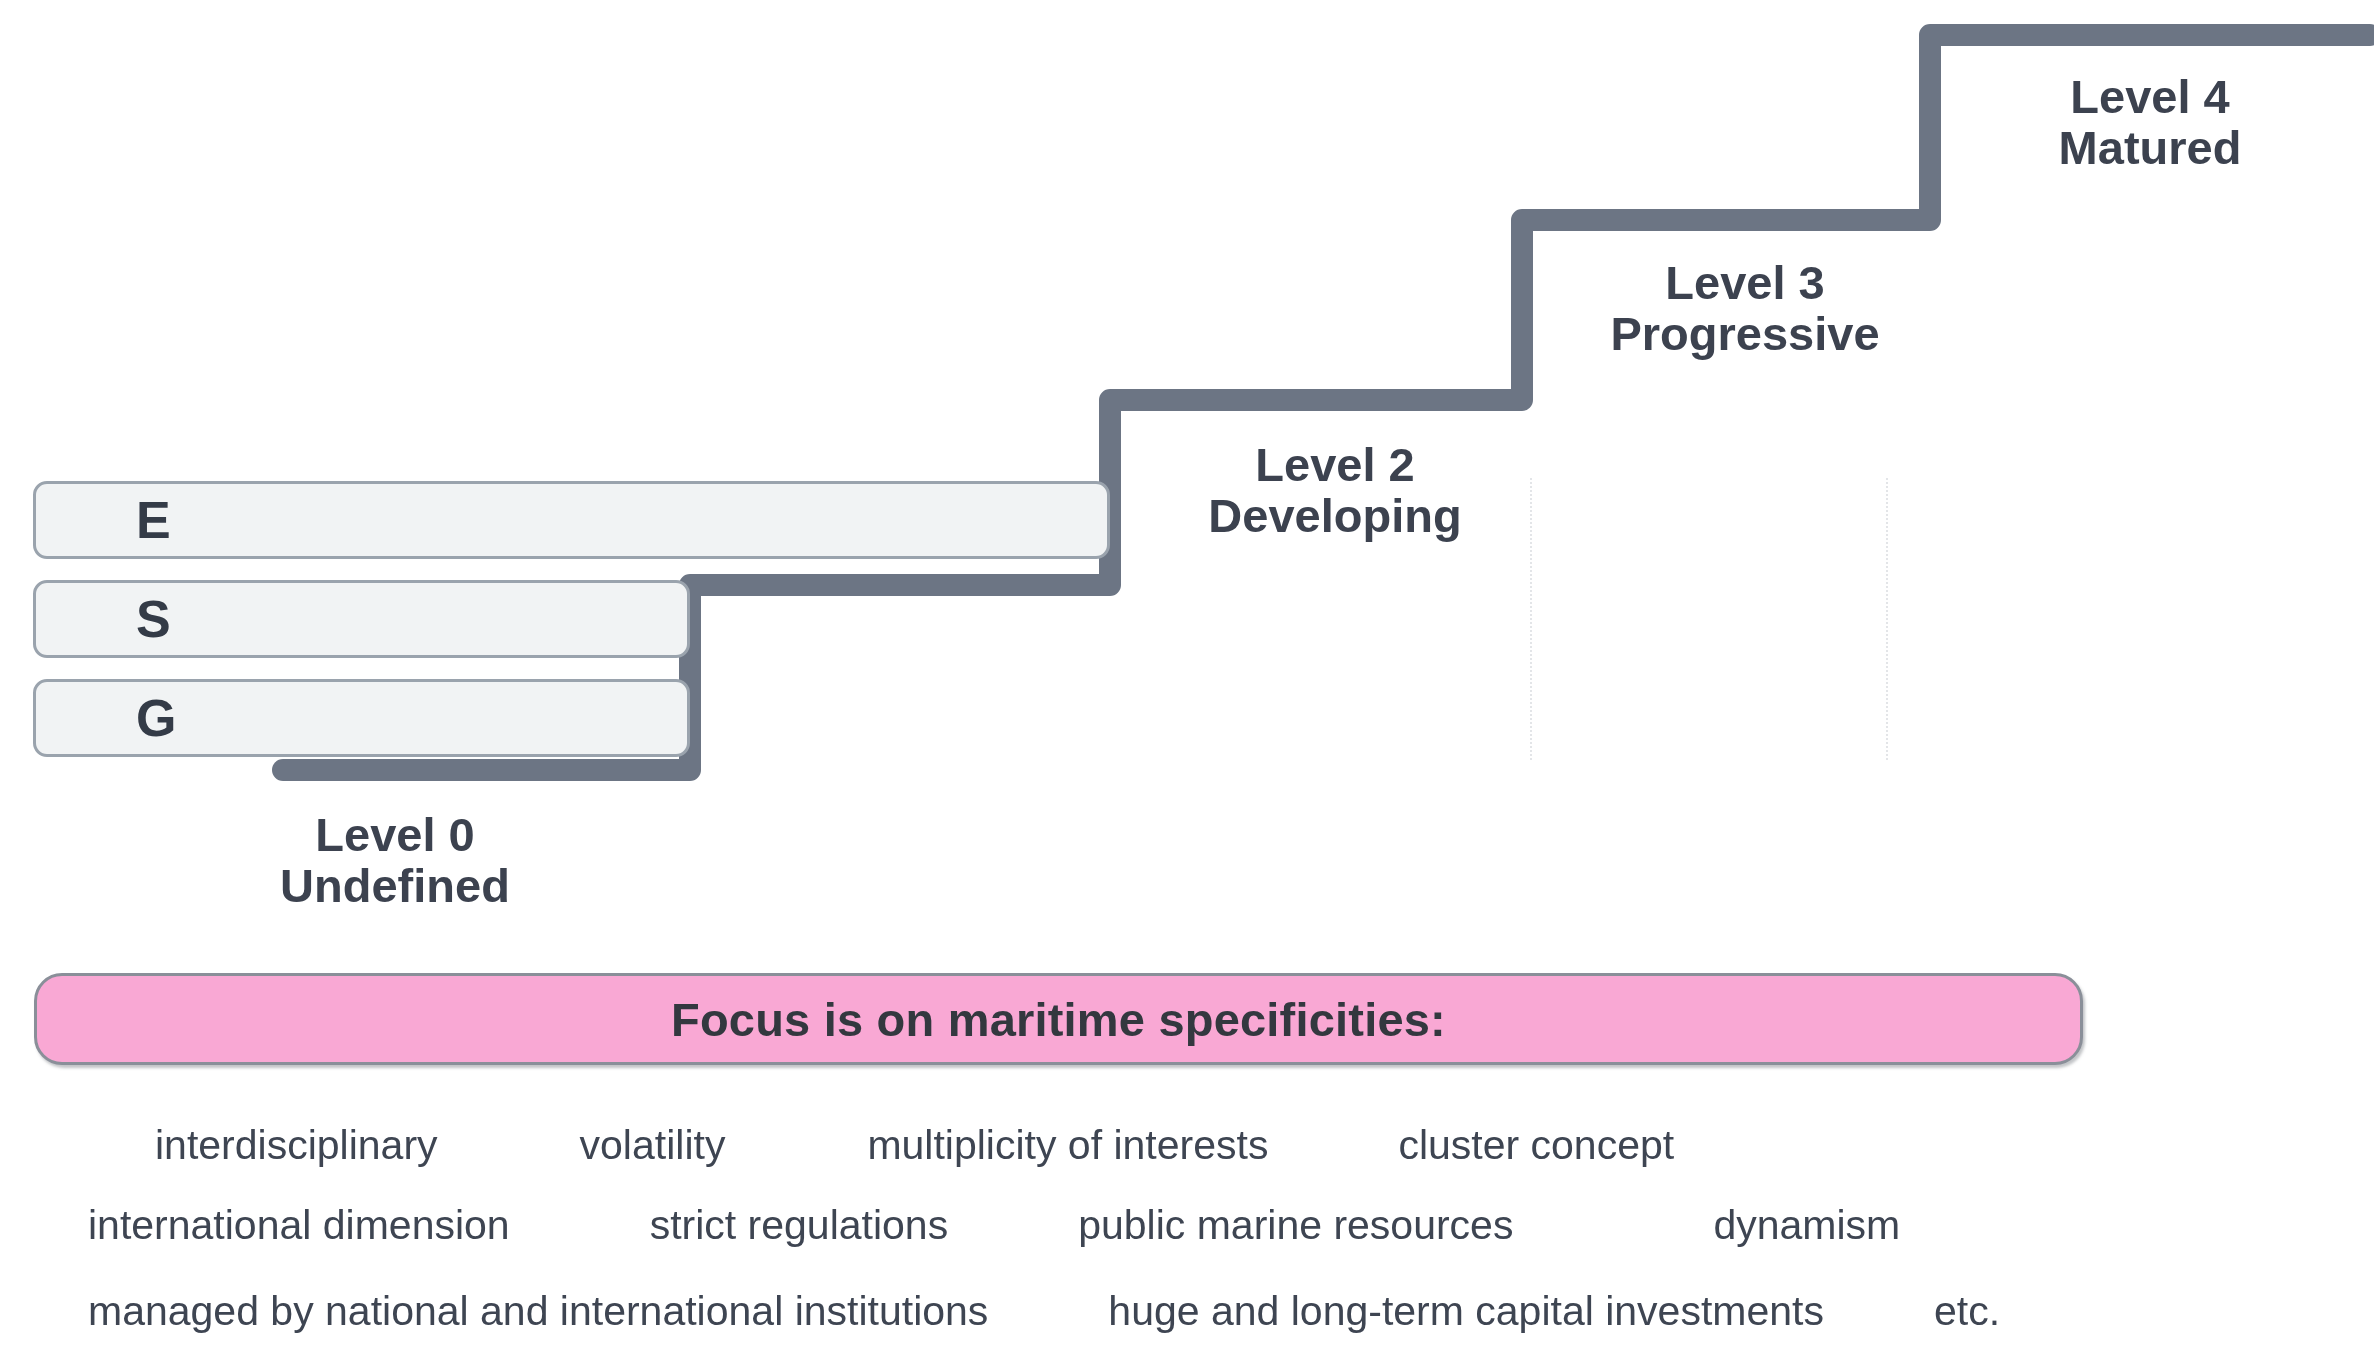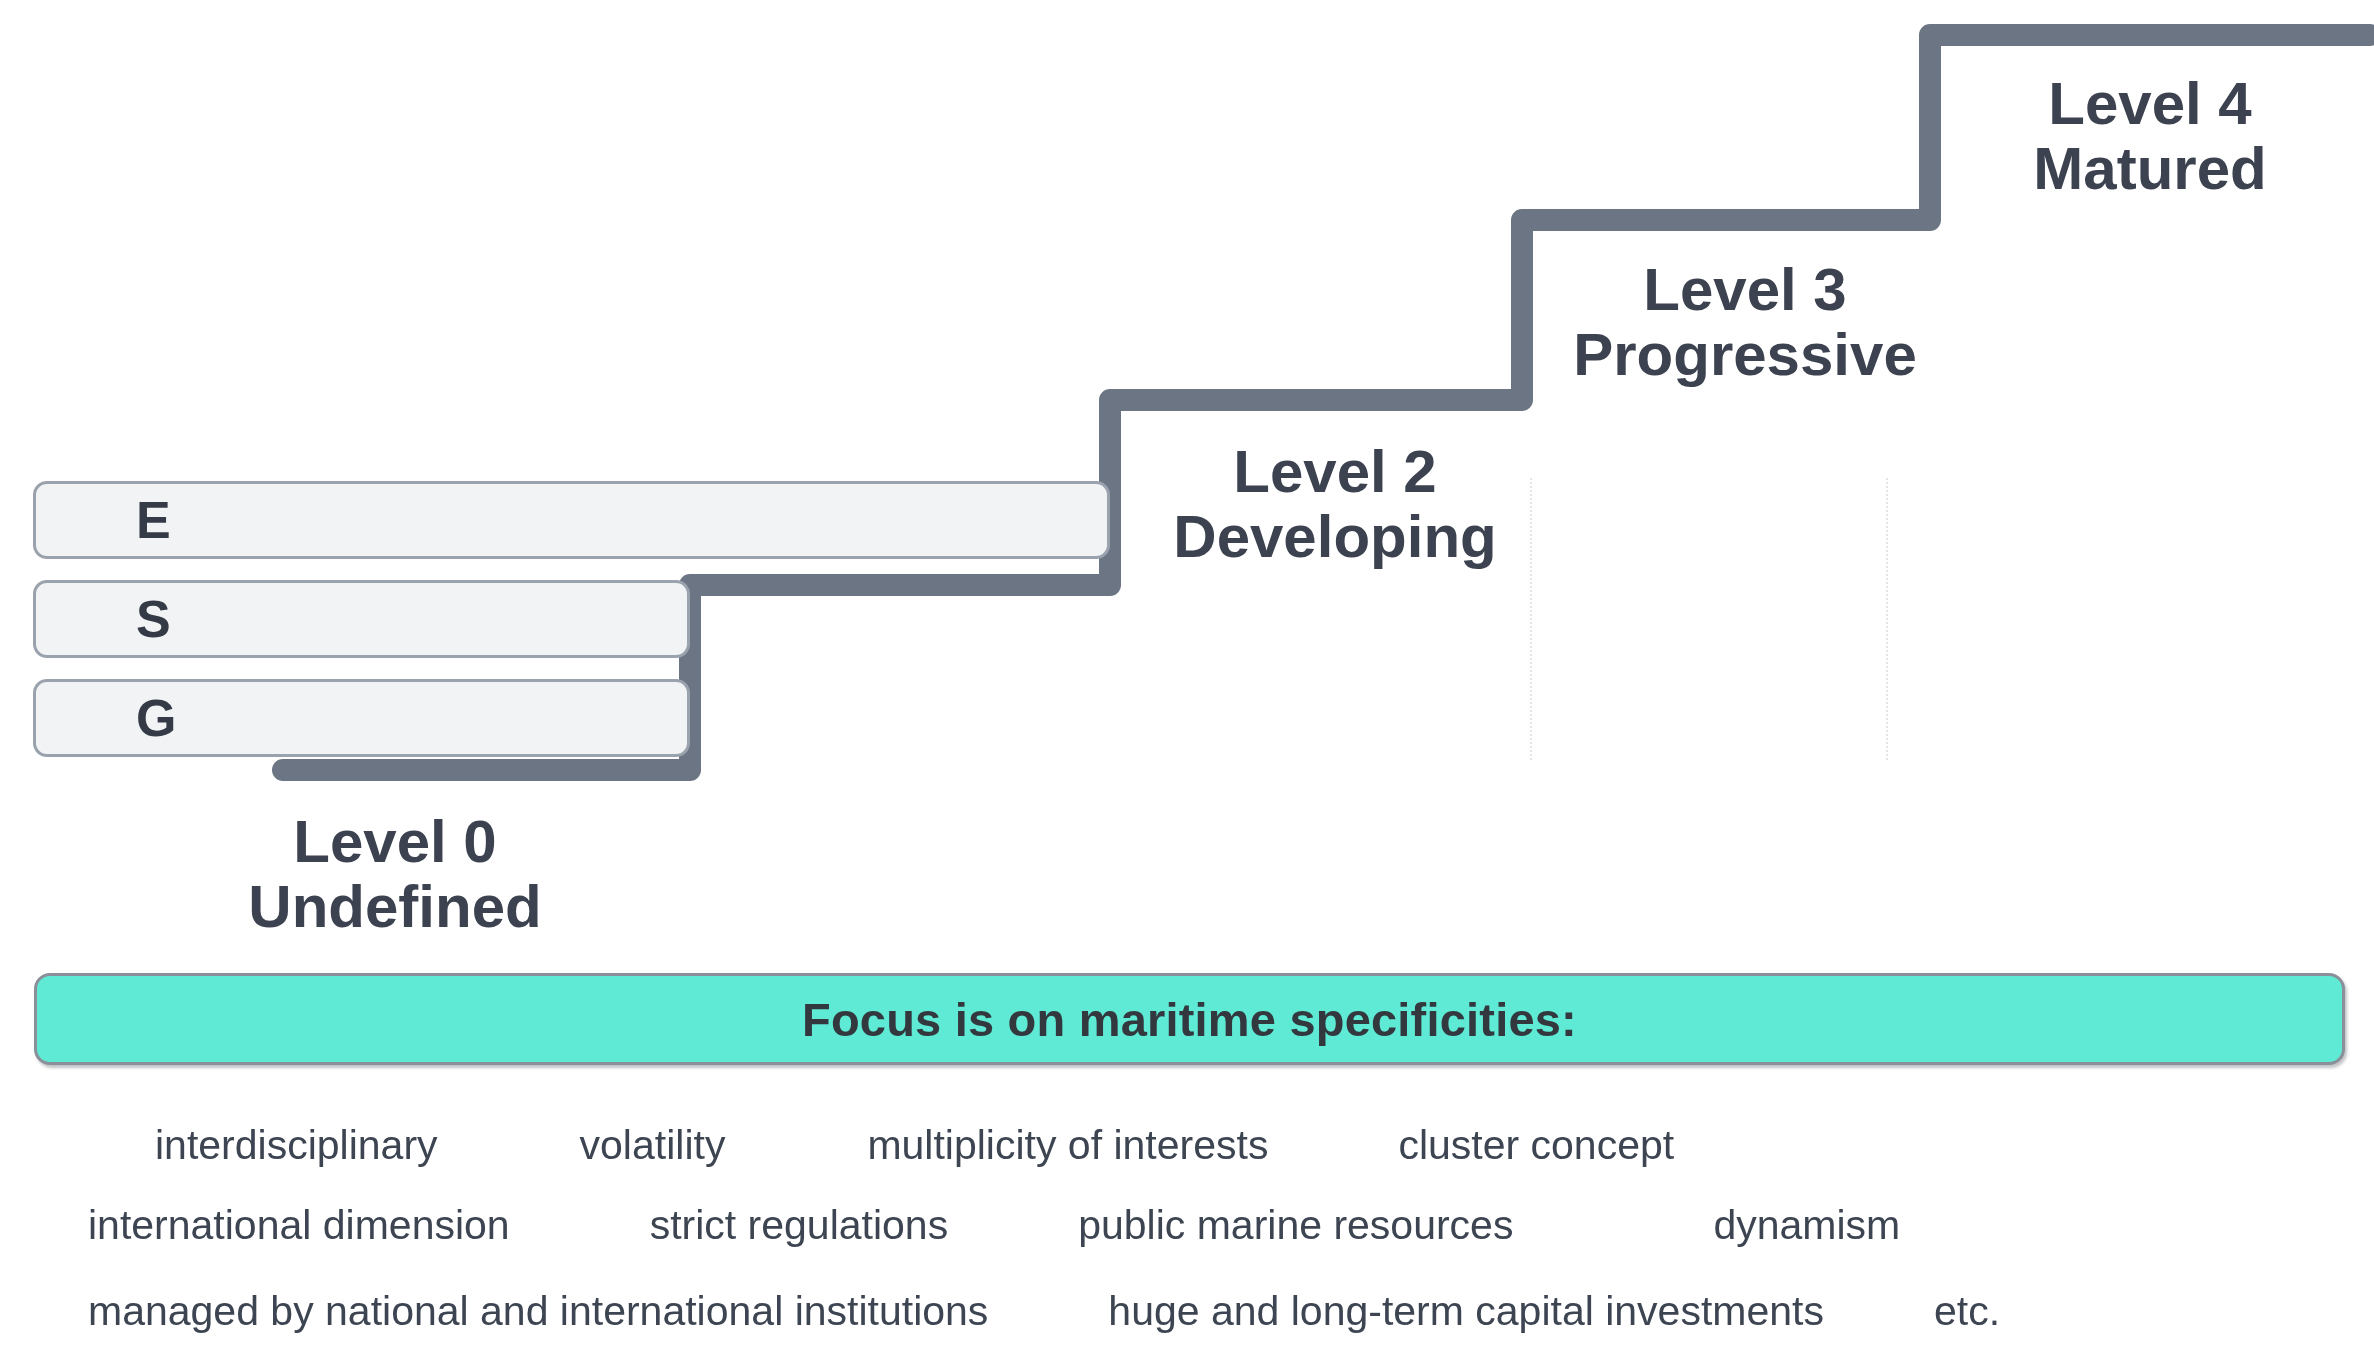--- a/index.html
+++ b/index.html
@@ -53,38 +53,38 @@
     color: #343b47;
     margin-left: 100px;
     letter-spacing: 0.5px;
     line-height: 1;
   }
 
   
   .level-label {
     position: absolute;
     text-align: center;
-    font-size: 60px;
+    font-size: 47px;
     font-weight: bold;
     color: #3c424f;
     line-height: 1.08;
     white-space: pre-line;
   }
 
   
   #focus-banner {
     position: absolute;
     left: 34px;
     top: 973px;
-    width: 2311px;
+    width: 2049px;
     height: 92px;
     box-sizing: border-box;
-    background: #5eead4;
+    background: #f9a8d4;
     border: 3px solid #8a8f99;
-    border-radius: 16px;
+    border-radius: 28px;
     display: flex;
     align-items: center;
     justify-content: center;
     box-shadow: 2px 3px 3px rgba(80,85,95,0.35);
   }
   #focus-banner-text {
     font-size: 47px;
     font-weight: bold;
     color: #33383f;
     letter-spacing: 0.2px;

